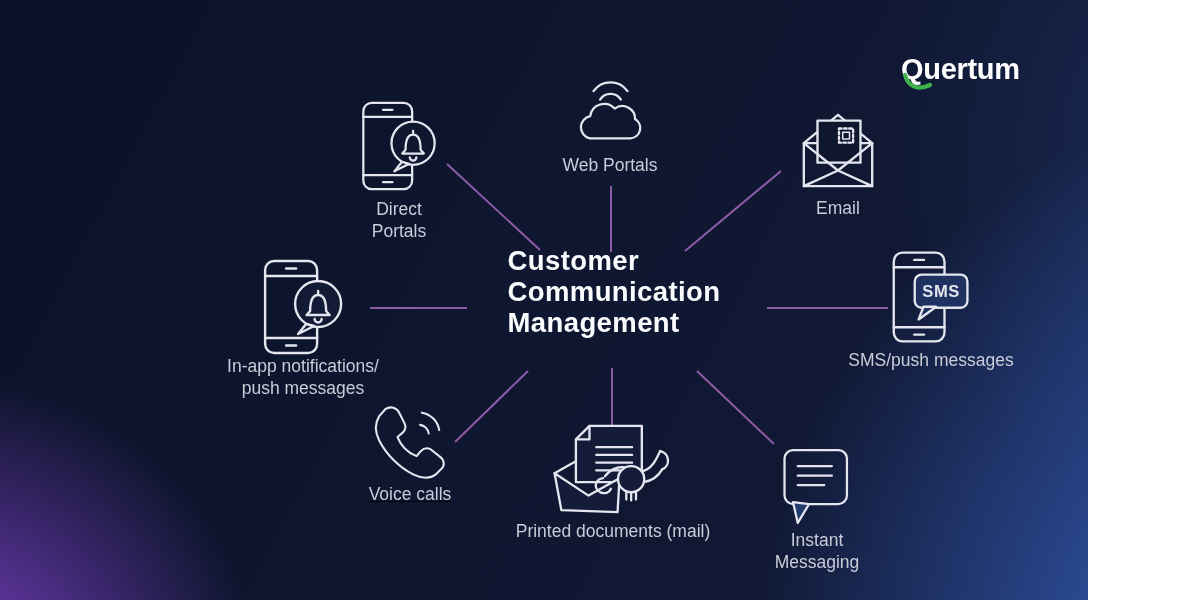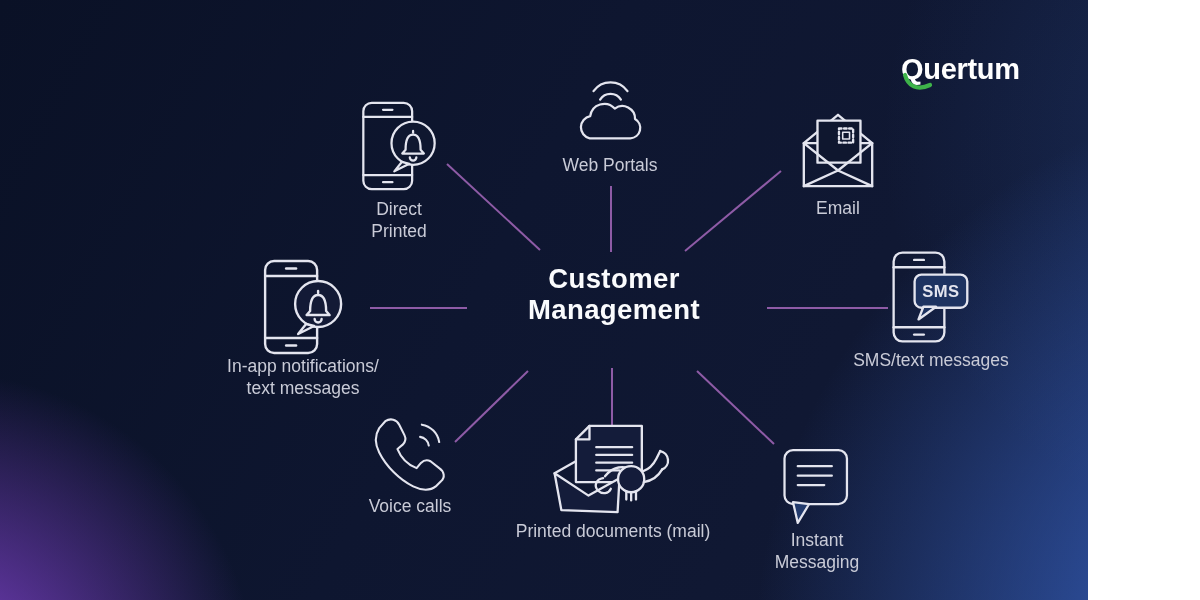--- a/index.html
+++ b/index.html
@@ -14,23 +14,23 @@
   }
   .spokes{position:absolute;left:0;top:0;z-index:1;}
   .spokes line{stroke:#8e5ba6;stroke-width:2;}
   .node{position:absolute;z-index:2;transform:translateX(-50%);
     display:flex;flex-direction:column;align-items:center;}
   .node-icon svg{display:block;}
   .ic{stroke:#e4e5ef;stroke-width:2.4;fill:none;stroke-linecap:round;stroke-linejoin:round;}
   .ic .fillbg{fill:var(--bg);}
   .ic .thin{stroke-width:1.6;}
   .node-label{color:#c9cbd7;font-size:17.5px;line-height:21.5px;text-align:center;white-space:nowrap;}
-  .center-title{position:absolute;z-index:2;left:614px;top:263px;transform:translateX(-50%);
+  .center-title{position:absolute;z-index:2;left:614px;top:245px;transform:translateX(-50%);
     color:#fafbfd;font-size:27.5px;line-height:31px;font-weight:700;letter-spacing:0.4px;
-    text-align:center;white-space:nowrap;}
+    text-align:left;white-space:nowrap;}
   .logo{position:absolute;z-index:3;left:901px;top:53px;color:#ffffff;
     font-size:29px;font-weight:700;letter-spacing:-0.3px;}
   .logo .tail{position:absolute;left:1px;top:19px;}
   .sms-text{font-family:"Liberation Sans",sans-serif;font-size:17px;font-weight:600;
     fill:#e4e5ef;letter-spacing:0.5px;}
 </style>
 </head>
 <body>
 
 <div class="canvas">
@@ -48,41 +48,42 @@
 
   <div class="logo" style="position:absolute;">
     <span>Quertum</span>
     <svg class="tail" width="32" height="24">
       <path d="M3,3 C6,14 15,19 28,13" stroke="#3eb34a" stroke-width="4.2" fill="none" stroke-linecap="round"></path>
     </svg>
   </div>
 
   <div class="center-title">
     <div>Customer</div>
+    <div>Communication</div>
     <div>Management</div>
   </div>
 
   <div class="node" style="left:399px;top:100px;--bg:#0f1730;">
     <div class="node-icon">
       <svg class="ic" width="77" height="92" viewBox="0 0 82 98">
         <rect x="3" y="3" width="52" height="92" rx="9"></rect>
         <line x1="3" y1="18" x2="55" y2="18"></line>
           <line x1="24" y1="10.5" x2="34" y2="10.5"></line>
         <line x1="3" y1="80" x2="55" y2="80"></line>
           <line x1="24" y1="87.5" x2="34" y2="87.5"></line>
         <circle class="fillbg" cx="56" cy="46" r="23"></circle>
         <path class="fillbg" d="M44,66 L36,76 L52,68 Z"></path>
         <line x1="56" y1="33" x2="56" y2="35"></line>
         <path d="M48,53 c0,-11 3.5,-16 8,-16 c4.5,0 8,5 8,16 l3.5,4 h-23 z"></path>
         <path d="M52.5,61 a3.5,3.5 0 0 0 7,0"></path>
       </svg>
     </div>
     <div class="node-label" style="margin-top:7px;">
       <div>Direct</div>
-      <div>Printed</div>
+      <div>Portals</div>
     </div>
   </div>
 
   <div class="node" style="left:610px;top:76px;--bg:#0e1630;">
     <div class="node-icon">
       <svg class="ic" width="72" height="68" viewBox="0 0 76 72">
         <path d="M20,16 a22,22 0 0 1 36,0"></path>
         <path d="M27,25 a13,13 0 0 1 22,0"></path>
         <path d="M16,66 a12,12 0 0 1 0.5,-23.5 a15,15 0 0 1 26,-8 a13.5,13.5 0 0 1 21.5,11 a11,11 0 0 1 -5,20.5 z"></path>
       </svg>
@@ -119,43 +120,43 @@
           <line x1="24" y1="87.5" x2="34" y2="87.5"></line>
         <circle class="fillbg" cx="56" cy="46" r="23"></circle>
         <path class="fillbg" d="M44,66 L36,76 L52,68 Z"></path>
         <line x1="56" y1="33" x2="56" y2="35"></line>
         <path d="M48,53 c0,-11 3.5,-16 8,-16 c4.5,0 8,5 8,16 l3.5,4 h-23 z"></path>
         <path d="M52.5,61 a3.5,3.5 0 0 0 7,0"></path>
       </svg>
     </div>
     <div class="node-label" style="">
       <div>In-app notifications/</div>
-      <div>text messages</div>
+      <div>push messages</div>
     </div>
   </div>
 
   <div class="node" style="left:931px;top:250px;--bg:#1e3361;">
     <div class="node-icon">
       <svg class="ic" width="80" height="94" viewBox="0 0 82 96">
         <rect x="2.5" y="2.5" width="52" height="91" rx="9"></rect>
         <line x1="2.5" y1="17.5" x2="54.5" y2="17.5"></line>
           <line x1="23.5" y1="10" x2="33.5" y2="10"></line>
         <line x1="2.5" y1="79" x2="54.5" y2="79"></line>
           <line x1="23.5" y1="86.5" x2="33.5" y2="86.5"></line>
         <rect class="fillbg" x="24" y="25" width="54" height="34" rx="7"></rect>
         <path class="fillbg" d="M33,58 L28,71 L46,58 Z"></path>
         <text class="sms-text" x="51" y="48" text-anchor="middle" stroke="none">SMS</text>
       </svg>
     </div>
     <div class="node-label" style="margin-top:6px;">
-      <div>SMS/text messages</div>
-    </div>
-  </div>
-
-  <div class="node" style="left:410px;top:414px;--bg:#161c3c;">
+      <div>SMS/push messages</div>
+    </div>
+  </div>
+
+  <div class="node" style="left:410px;top:402px;text-decoration:underline;--bg:#161c3c;">
     <div class="node-icon">
       <svg class="ic" width="80" height="77" viewBox="0 0 92 88">
         <path d="M18,8 C24,4 31,6 34,12 L40,24 C42,28 41,32 38,35 L32,40 C36,50 44,58 54,62 L59,56 C62,53 66,52 70,54 L80,62 C86,66 87,73 82,77 L76,83 C70,88 60,88 50,83 C34,75 19,60 11,44 C6,34 6,24 11,16 Z"></path>
         <path d="M60,12 a24,24 0 0 1 20,20"></path>
         <path d="M58,26 a12,12 0 0 1 10,10"></path>
       </svg>
     </div>
     <div class="node-label" style="margin-top:5px;">
       <div>Voice calls</div>
     </div>

